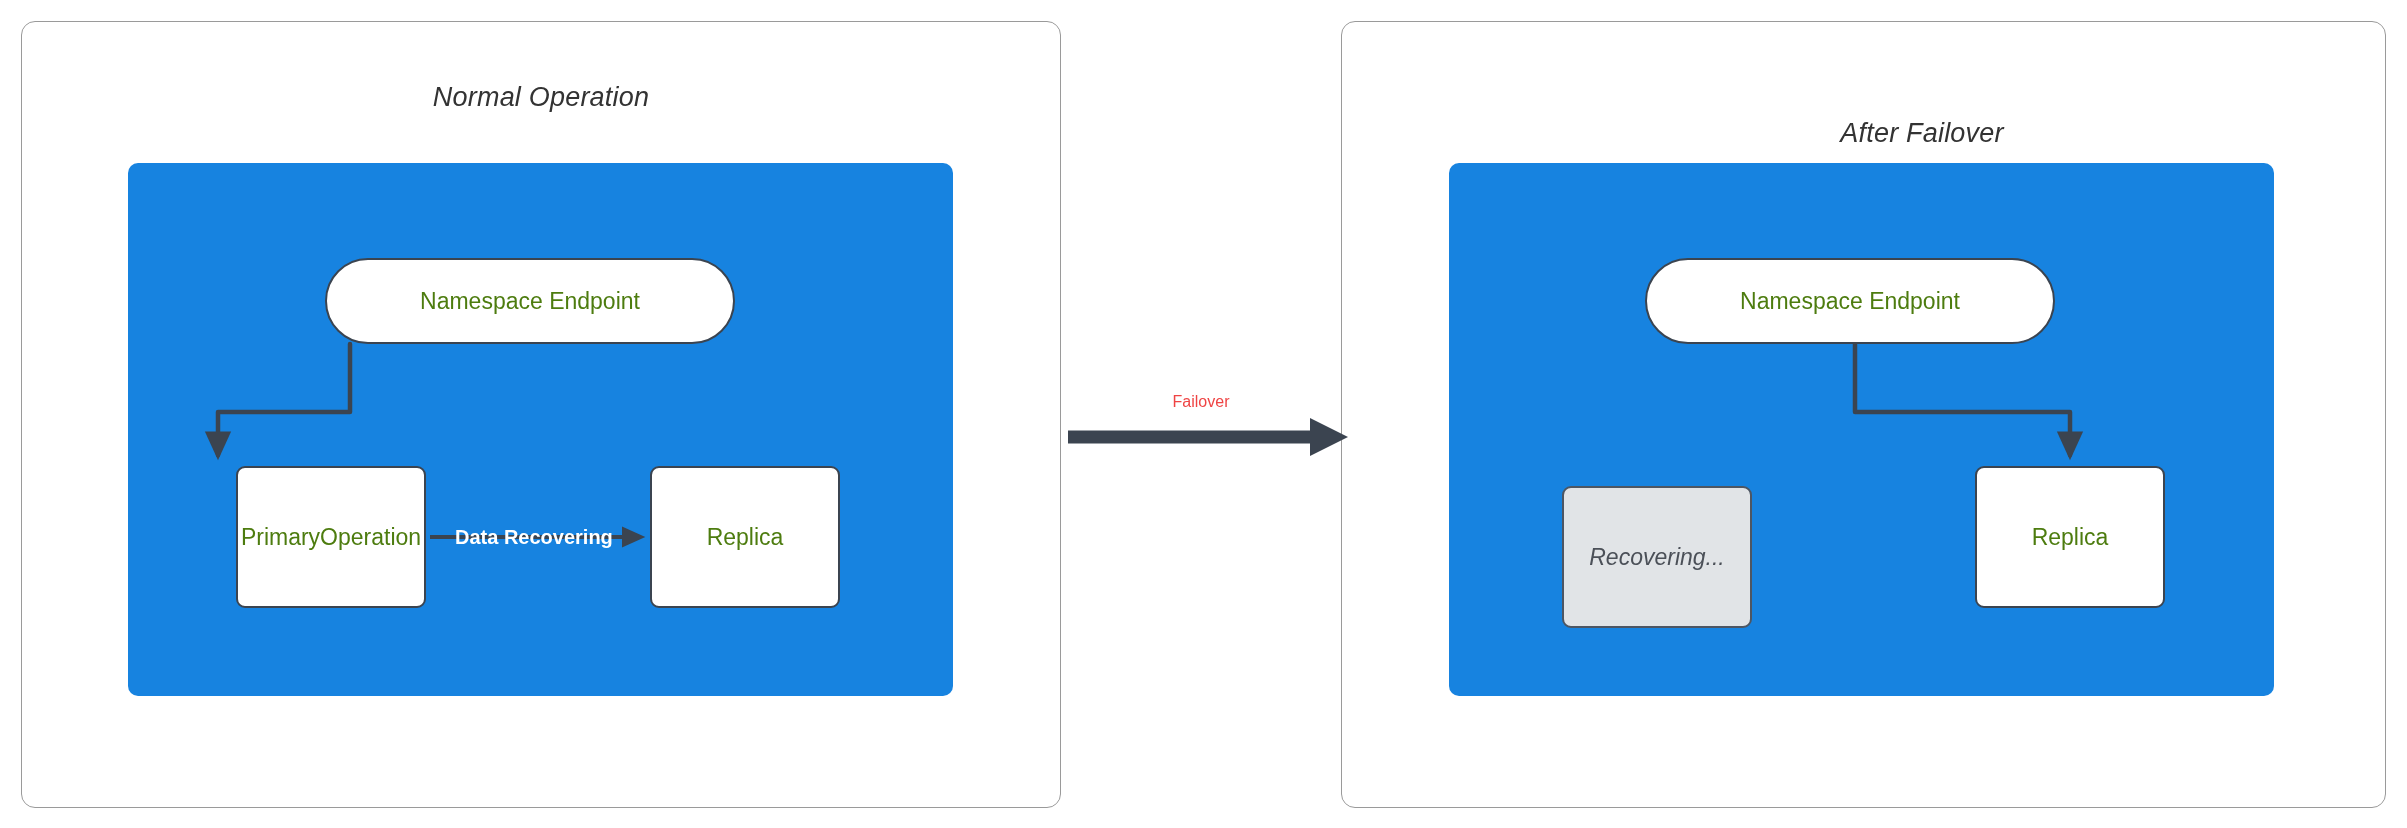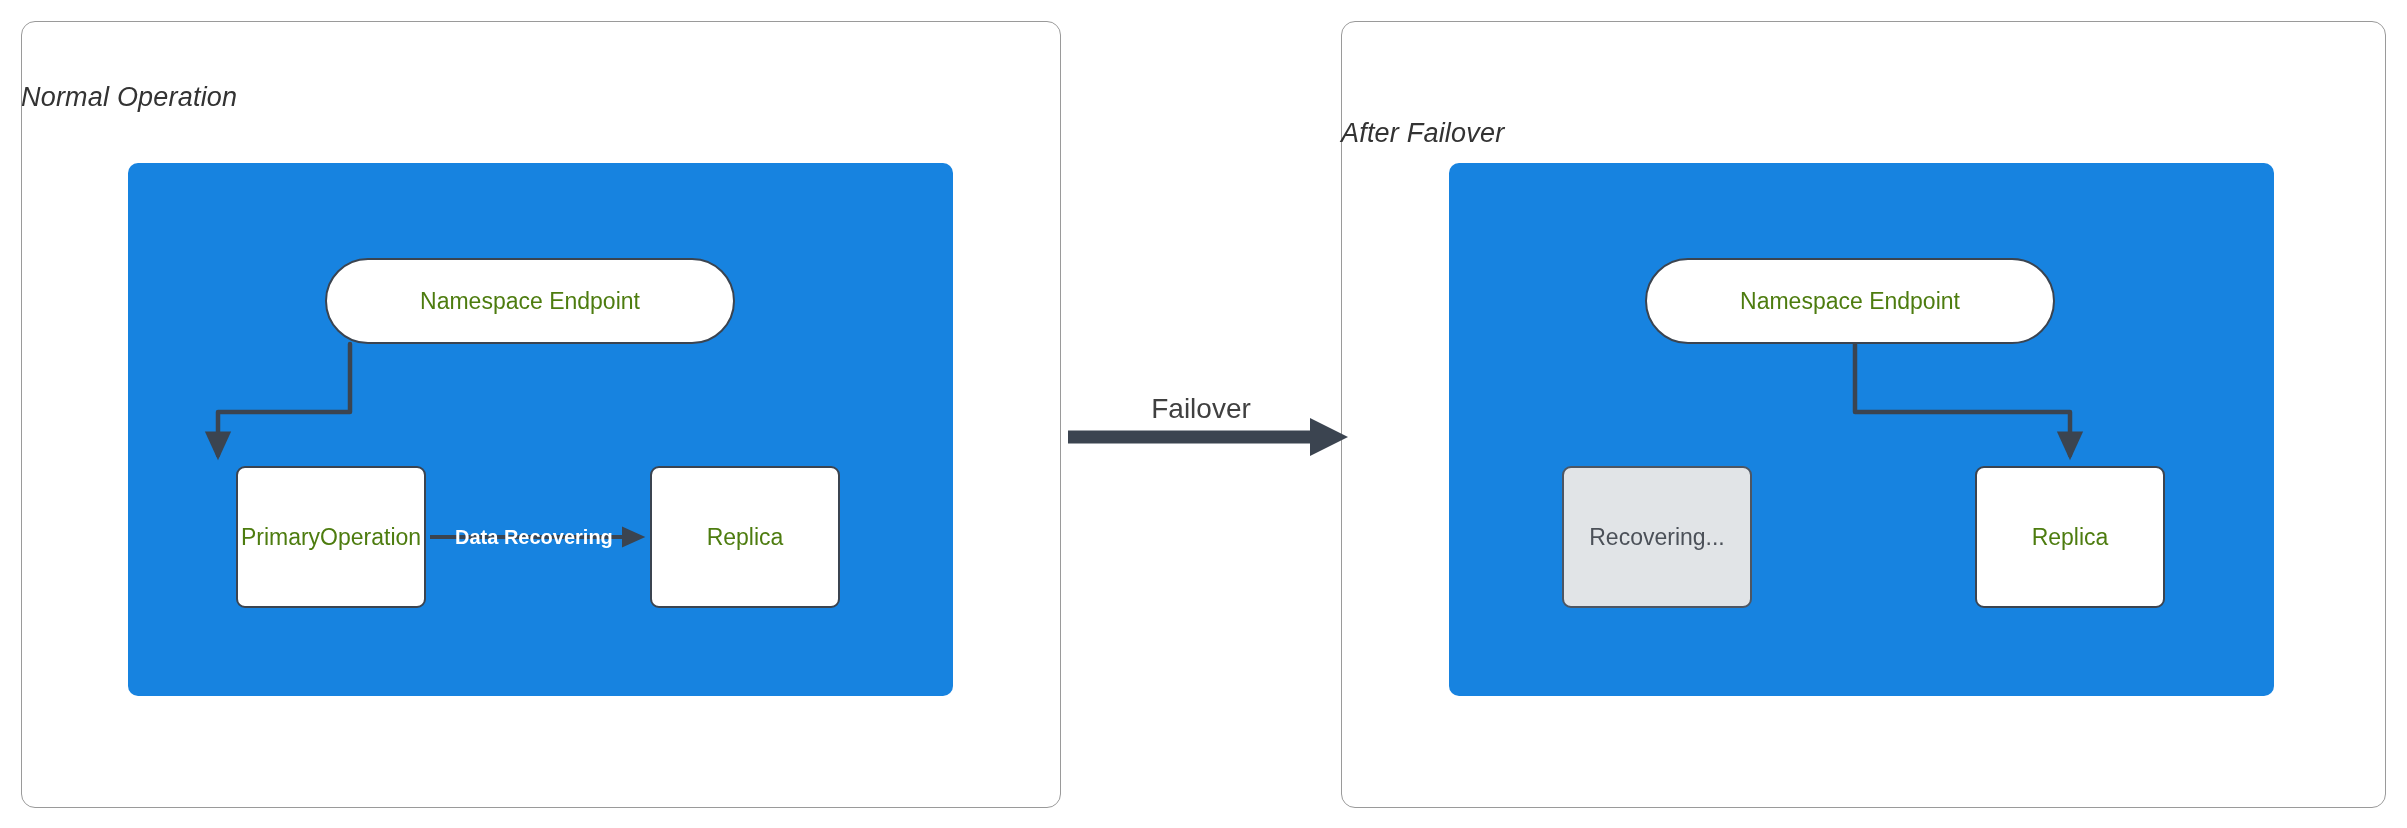--- a/index.html
+++ b/index.html
@@ -24,21 +24,21 @@
     position: absolute;
     background: #ffffff;
     border: 1.6px solid #9a9a9a;
     border-radius: 14px;
     box-sizing: border-box;
   }
   .panel-title {
     position: absolute;
     left: 0;
     right: 0;
-    text-align: left;
+    text-align: center;
     font-style: italic;
     font-size: 27px;
     color: #333333;
     letter-spacing: 0.2px;
     white-space: nowrap;
   }
 
   
   .cluster {
     position: absolute;
@@ -65,20 +65,22 @@
   .node.pill {
     border-radius: 999px;
   }
   .node.rect {
     border-radius: 9px;
   }
   .node.dim {
     background: #e1e4e7;
     border-color: #4d5663;
     color: #4b5058;
+    font-style: italic;
+    margin-top: 20px;
   }
 
   
   .edges {
     position: absolute;
     left: 0;
     top: 0;
     width: 2407px;
     height: 828px;
     pointer-events: none;
@@ -89,23 +91,23 @@
   .edge-label {
     position: absolute;
     font-size: 20px;
     font-weight: bold;
     color: #ffffff;
     white-space: nowrap;
     z-index: 6;
   }
   .failover-label {
     position: absolute;
-    font-size: 28px;
+    font-size: 16px;
     font-weight: normal;
-    color: #404040;
+    color: #ef4444;
     white-space: nowrap;
     z-index: 6;
   }
 </style>
 </head>
 <body>
 
 <div id="canvas">
 
   <div class="panel" style="left:21px; top:21px; width:1040px; height:787px;"></div>

